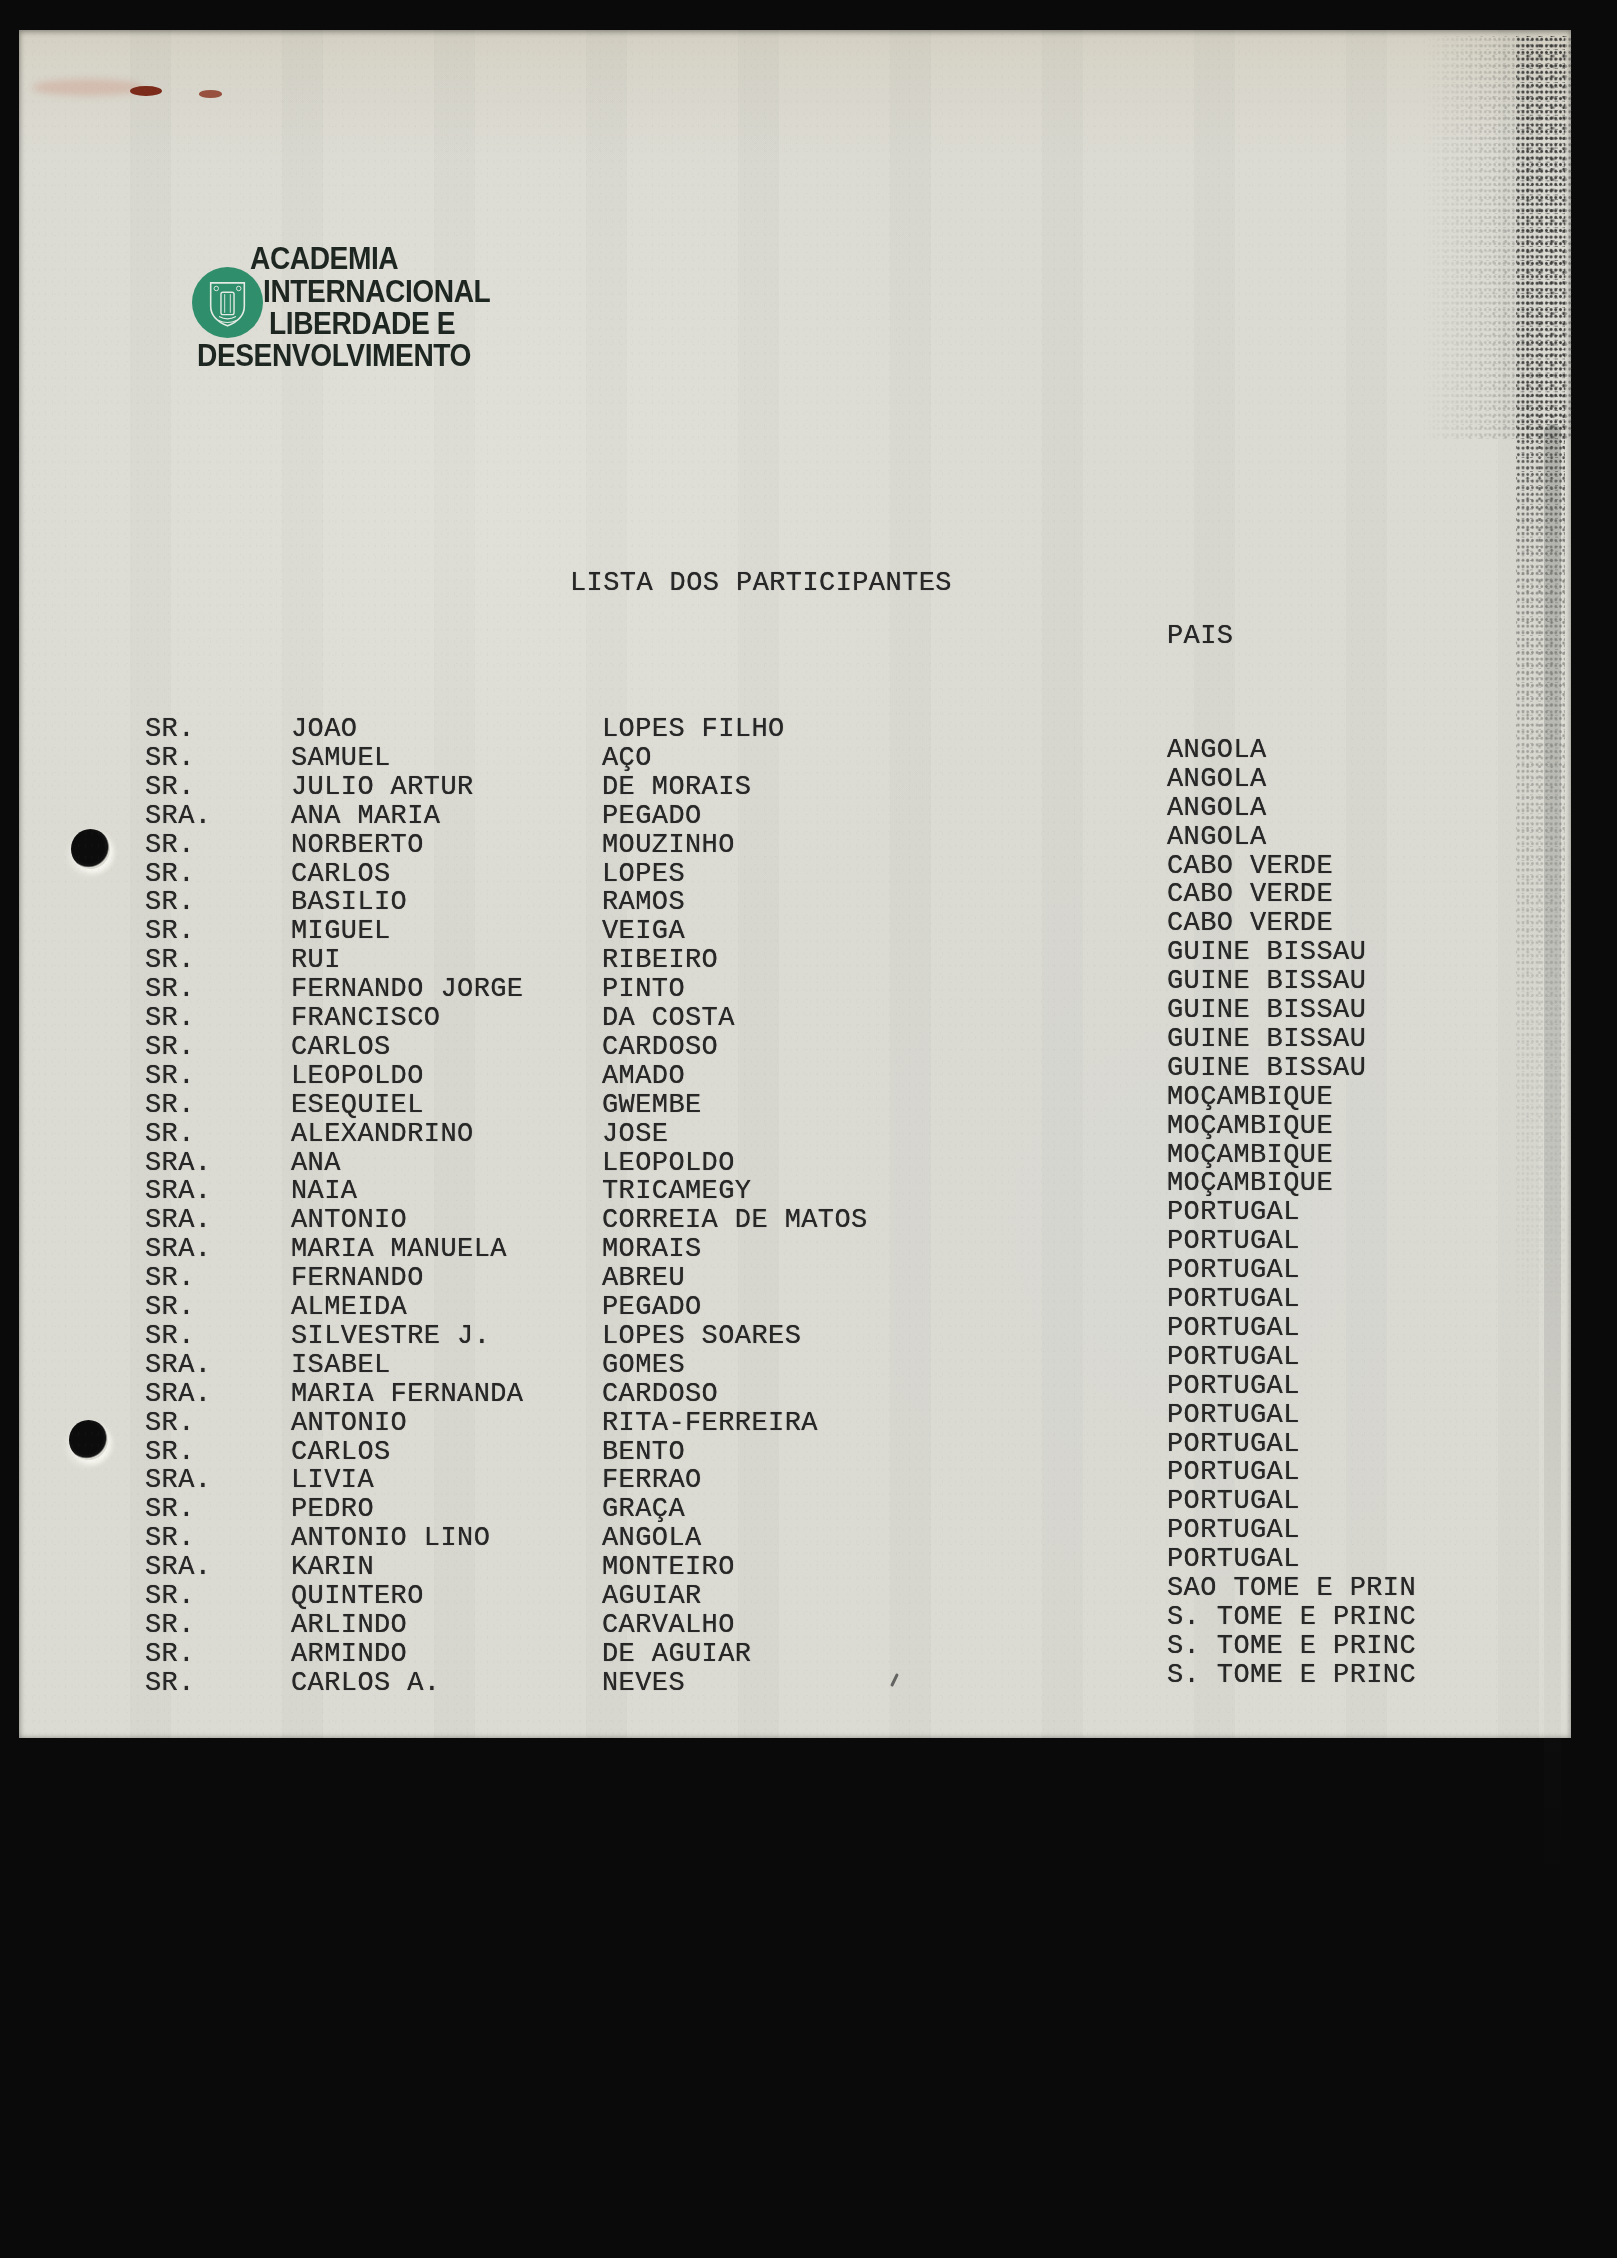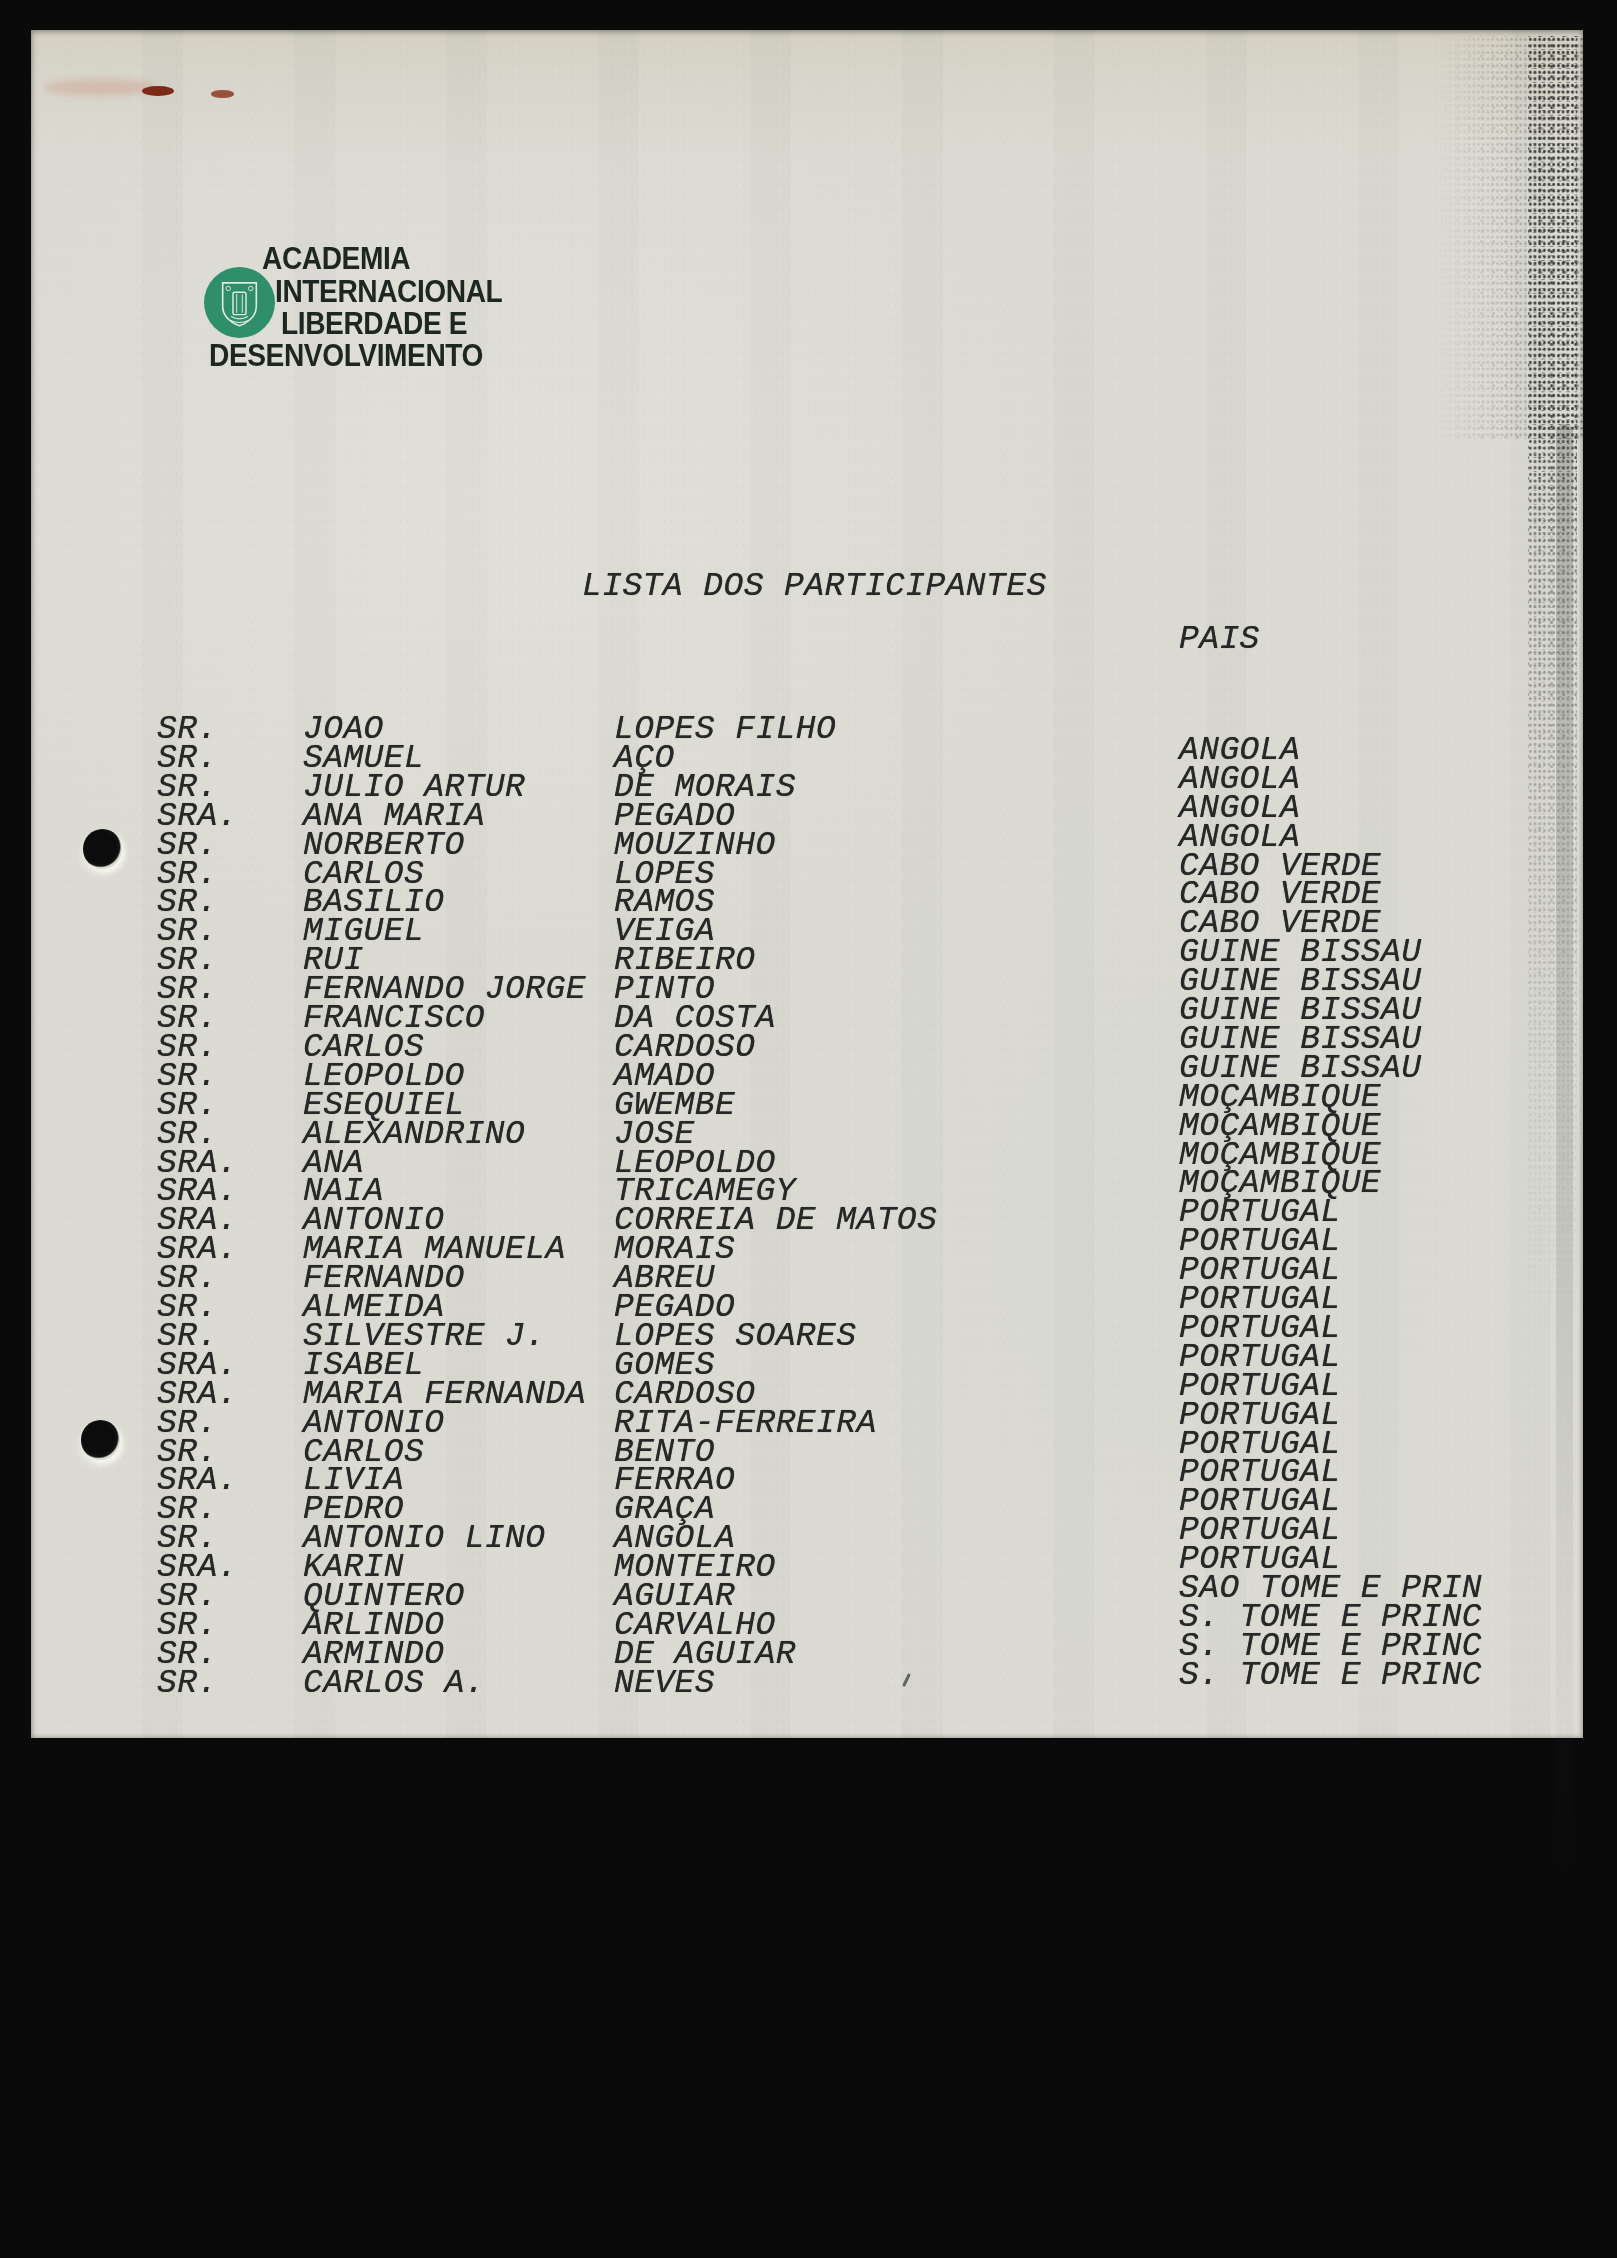--- a/index.html
+++ b/index.html
@@ -6,21 +6,21 @@
   #stage{
     position:relative;
     width:1617px;height:2259px;
     background:#0a0a0a;
     overflow:hidden;
     font-family:"Liberation Sans", sans-serif;
   }
   
   #paper{
     position:absolute;
-    left:31px;top:30px;
+    left:19px;top:30px;
     width:1552px;height:1708px;
     background:
       linear-gradient(180deg, rgba(186,172,140,0.22) 0px, rgba(186,172,140,0.10) 56px, rgba(0,0,0,0) 131px),
       radial-gradient(ellipse 843px 656px at 30% 28%, rgba(228,228,222,0.5), rgba(0,0,0,0) 70%),
       radial-gradient(ellipse 750px 843px at 75% 70%, rgba(205,210,210,0.25), rgba(0,0,0,0) 70%),
       repeating-linear-gradient(90deg, rgba(0,0,0,0) 0 111px, rgba(120,130,126,0.05) 111px 152px),
       #dcdbd3;
     box-shadow: inset 0 2.8px 5.6px rgba(0,0,0,0.25), inset 2.8px 0 4.7px rgba(0,0,0,0.12), inset -1.9px -1.9px 4.7px rgba(0,0,0,0.12);
   }
   
@@ -49,26 +49,25 @@
   }
   #lh1{left:231px;top:210px;}
   #lh2{left:244px;top:243px;}
   #lh3{left:250px;top:275px;}
   #lh4{left:178px;top:307px;}
   #logo{position:absolute;left:173px;top:237px;width:71px;height:71px;}
 
   
   .tw{
     font-family:"Liberation Mono","DejaVu Sans Mono",monospace;
-    font-size:33px;
+    font-size:27px;
     letter-spacing:0.4px;
     color:#272727;
     text-shadow:0 0 0.7px rgba(45,45,45,0.85);
     white-space:pre;
-    font-style:italic;
   }
   #doc-title{position:absolute;left:551px;top:538px;}
   #pais-header{position:absolute;left:1148px;top:591px;}
 
   #rows{position:absolute;left:0;top:685px;width:100%;}
   .row{position:absolute;left:0;width:100%;height:29px;line-height:29px;}
   .c-title{position:absolute;left:126px;}
   .c-first{position:absolute;left:272px;}
   .c-last{position:absolute;left:583px;}
   .c-country{position:absolute;left:1148px;top:-8.4px;}

